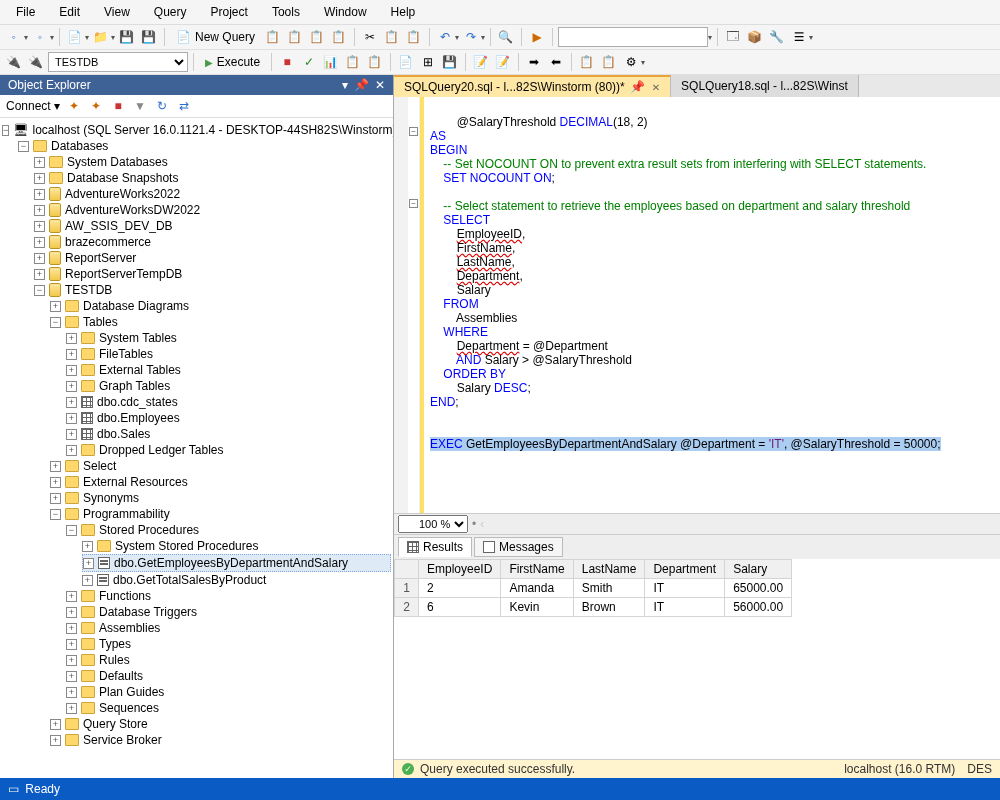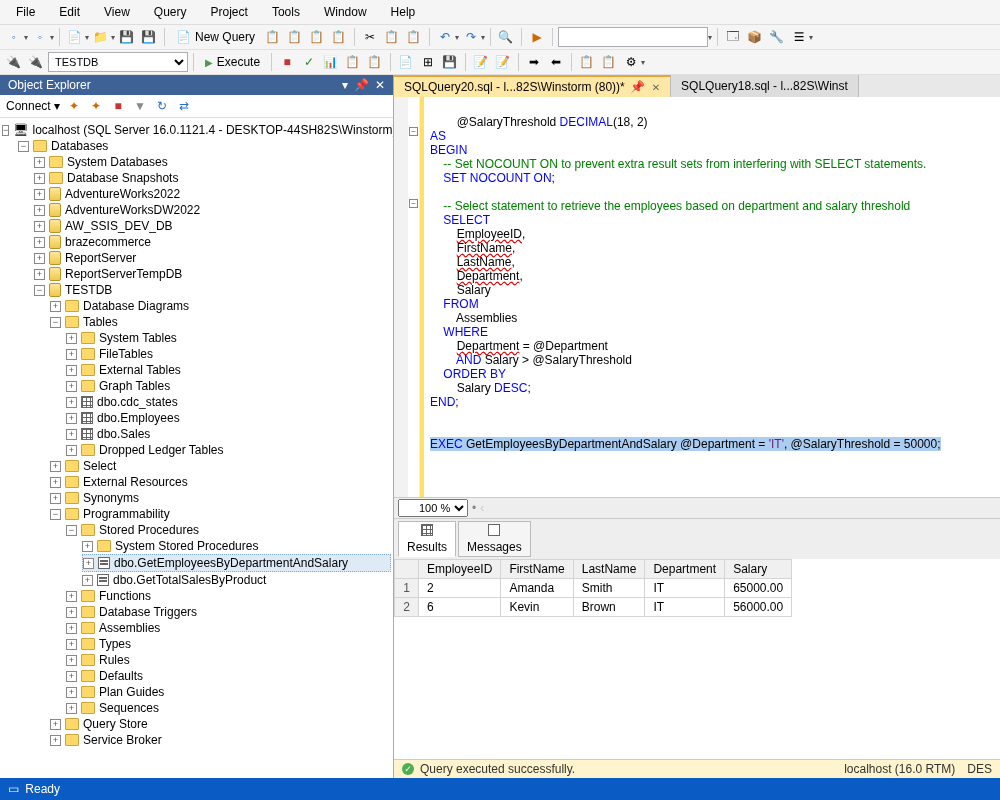--- a/index.html
+++ b/index.html
@@ -55,21 +55,21 @@
 .kw { color: #0000ff; }
 .cm { color: #008000; }
 .str { color: #701a75; }
 .err-squig { text-decoration: underline wavy #d00; }
 .exec-line { background: #accdf2; display: inline-block; }
 
 .zoom-bar { display: flex; align-items: center; gap: 4px; padding: 1px 4px; border-top: 1px solid #ccc; background: #eee; }
 .zoom-bar select { font-size: 11px; height: 18px; padding-left: 16px; }
 
 .results-tabs { display: flex; background: #eee; border-top: 1px solid #ccc; padding: 2px 4px; gap: 2px; }
-.rtab { display: flex; align-items: center; gap: 4px; padding: 2px 8px; border: 1px solid #bbb; background: #f5f5f5; cursor: pointer; font-size: 11px; flex-direction: column; }
+.rtab { display: flex; align-items: center; gap: 4px; padding: 2px 8px; border: 1px solid #bbb; background: #f5f5f5; cursor: pointer; font-size: 11px; }
 .rtab.active { background: #fff; border-bottom-color: #fff; }
 .grid-icon { width: 12px; height: 12px; display: inline-block; border: 1px solid #666; background-image: linear-gradient(#666 1px, transparent 1px), linear-gradient(90deg, #666 1px, transparent 1px); background-size: 4px 4px; }
 .msg-icon { width: 12px; height: 12px; display: inline-block; border: 1px solid #666; background: #fff; }
 
 .results-grid { flex: 0 0 200px; background: #fff; overflow: auto; }
 .results-grid table { border-collapse: collapse; font-size: 11px; }
 .results-grid th, .results-grid td { border: 1px solid #d4d4d4; padding: 2px 8px; text-align: left; }
 .results-grid th { background: #f0f0f0; font-weight: normal; }
 .results-grid .rownum { background: #f0f0f0; color: #555; text-align: center; width: 24px; }
 .results-grid td.cell-sel { border: 1px dotted #000; }

